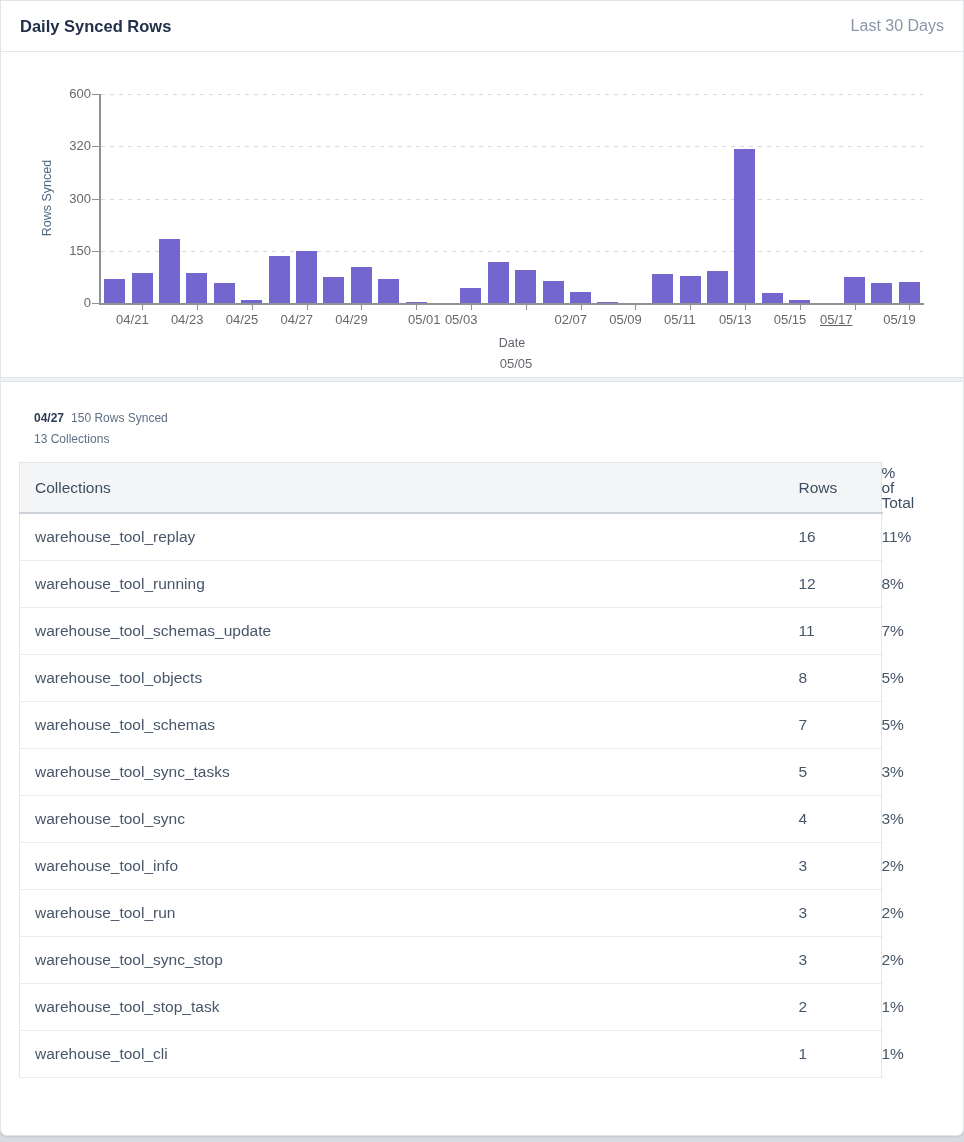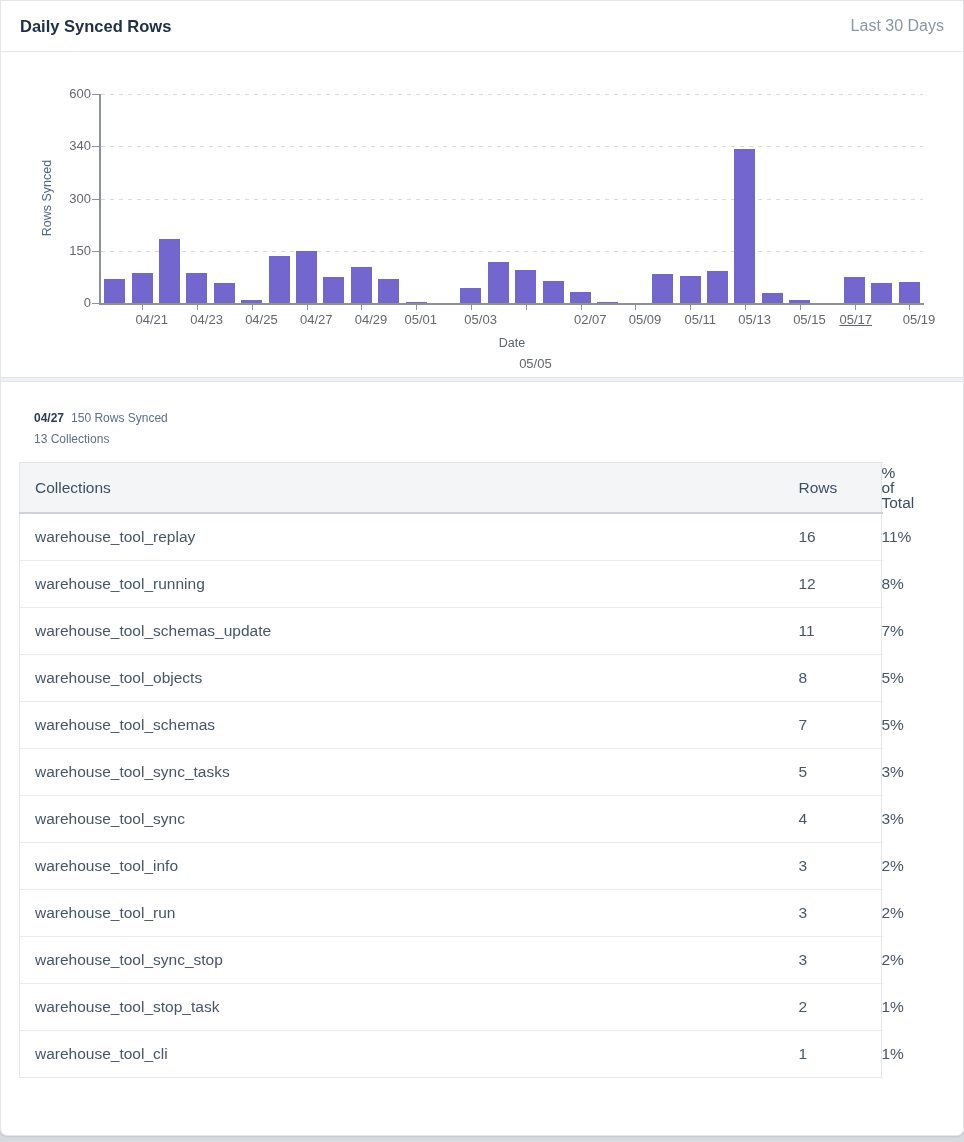--- a/index.html
+++ b/index.html
@@ -36,21 +36,21 @@
   .y-axis-line { position: absolute; left: 98px; top: 42px; width: 2px; height: 211px; background: #8d9298; }
   .x-axis-line { position: absolute; left: 98px; top: 251px; width: 825px; height: 2px; background: #8d9298; }
   .y-tick { position: absolute; width: 7px; height: 1px; background: #8d9298; left: 91px; }
   .x-tick { position: absolute; width: 1px; height: 5px; background: #8d9298; top: 253px; }
   .y-label {
     position: absolute; left: 48px; width: 42px; height: 16px; line-height: 16px;
     text-align: right; font-size: 13px; color: #64686d;
   }
   .x-label {
     position: absolute; top: 260px; width: 52px; height: 16px; line-height: 16px;
-    text-align: right; font-size: 13px; color: #64686d;
+    text-align: left; font-size: 13px; color: #64686d;
   }
   .bar { position: absolute; width: 21px; background: #7466cf; }
   .axis-title-y {
     position: absolute; left: 46px; top: 146px;
     transform: translate(-50%,-50%) rotate(-90deg);
     font-size: 12.5px; color: #4f6a84; white-space: nowrap;
   }
   .axis-title-x {
     position: absolute; left: 511px; top: 284px; transform: translateX(-50%);
     font-size: 12.5px; color: #5e646b;
@@ -113,21 +113,21 @@
   <div class="y-tick" style="top: 251px;"></div>
       <div class="y-label" style="top: 243px;">0</div>
       <div class="gridline" style="left: 100px; top: 198.75px; width: 822px;"></div>
       <div class="y-tick" style="top: 198.75px;"></div>
       <div class="y-label" style="top: 190.75px;">150</div>
       <div class="gridline" style="left: 100px; top: 146.5px; width: 822px;"></div>
       <div class="y-tick" style="top: 146.5px;"></div>
       <div class="y-label" style="top: 138.5px;">300</div>
       <div class="gridline" style="left: 100px; top: 94.25px; width: 822px;"></div>
       <div class="y-tick" style="top: 94.25px;"></div>
-      <div class="y-label" style="top: 86.25px;">340</div>
+      <div class="y-label" style="top: 86.25px;">320</div>
       <div class="gridline" style="left: 100px; top: 42px; width: 822px;"></div>
       <div class="y-tick" style="top: 42px;"></div>
       <div class="y-label" style="top: 34px;">600</div>
       <div class="bar" title="04/20: 70" style="left: 103.2px; top: 226.617px; height: 24.3833px; background: rgb(116, 102, 207);"></div>
       <div class="bar" title="04/21: 87" style="left: 130.6px; top: 220.695px; height: 30.305px; background: rgb(116, 102, 207);"></div>
       <div class="bar" title="04/22: 185" style="left: 158px; top: 186.558px; height: 64.4417px; background: rgb(116, 102, 207);"></div>
       <div class="bar" title="04/23: 87" style="left: 185.4px; top: 220.695px; height: 30.305px; background: rgb(116, 102, 207);"></div>
       <div class="bar" title="04/24: 56" style="left: 212.8px; top: 231.493px; height: 19.5067px; background: rgb(116, 102, 207);"></div>
       <div class="bar" title="04/25: 10" style="left: 240.2px; top: 247.517px; height: 3.48333px; background: rgb(116, 102, 207);"></div>
       <div class="bar" title="04/26: 134" style="left: 267.6px; top: 204.323px; height: 46.6767px; background: rgb(116, 102, 207);"></div>
@@ -155,21 +155,21 @@
       <div class="x-label" style="left: 115.1px;">04/21</div>
       <div class="x-tick" style="left: 195.9px;"></div>
       <div class="x-label" style="left: 169.9px;">04/23</div>
       <div class="x-tick" style="left: 250.7px;"></div>
       <div class="x-label" style="left: 224.7px;">04/25</div>
       <div class="x-tick" style="left: 305.5px;"></div>
       <div class="x-label" style="left: 279.5px;">04/27</div>
       <div class="x-tick" style="left: 360.3px;"></div>
       <div class="x-label" style="left: 334.3px;">04/29</div>
       <div class="x-tick" style="left: 415.1px;"></div>
-      <div class="x-label" style="left: 384px;">05/01</div>
+      <div class="x-label" style="left: 407px;">05/01</div>
       <div class="x-tick" style="left: 469.9px;"></div>
       <div class="x-label" style="left: 443.9px;">05/03</div>
       <div class="x-tick" style="left: 524.7px;"></div>
       <div class="x-label" style="left: 498.7px; margin-top: 44px;">05/05</div>
       <div class="x-tick" style="left: 579.5px;"></div>
       <div class="x-label" style="left: 553.5px;">02/07</div>
       <div class="x-tick" style="left: 634.3px;"></div>
       <div class="x-label" style="left: 608.3px;">05/09</div>
       <div class="x-tick" style="left: 689.1px;"></div>
       <div class="x-label" style="left: 663.1px;">05/11</div>

